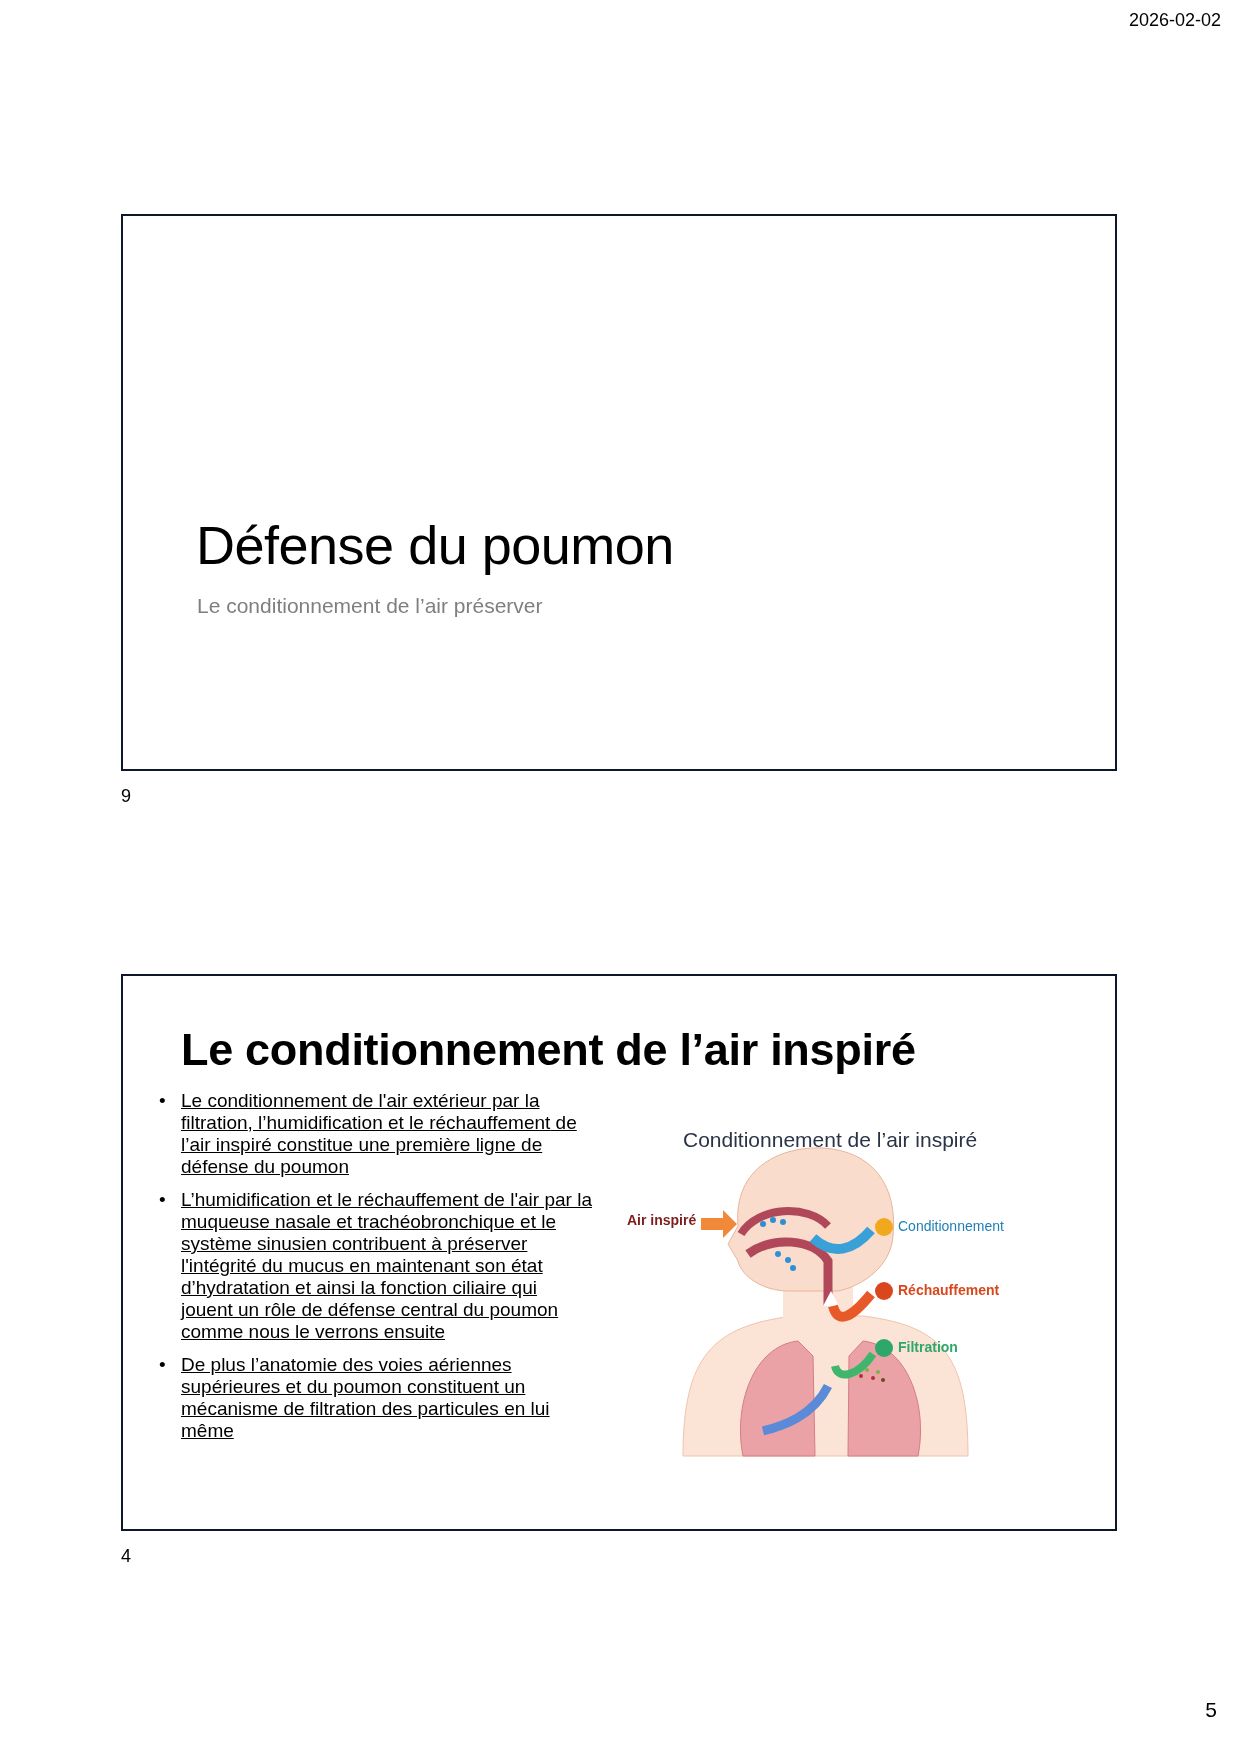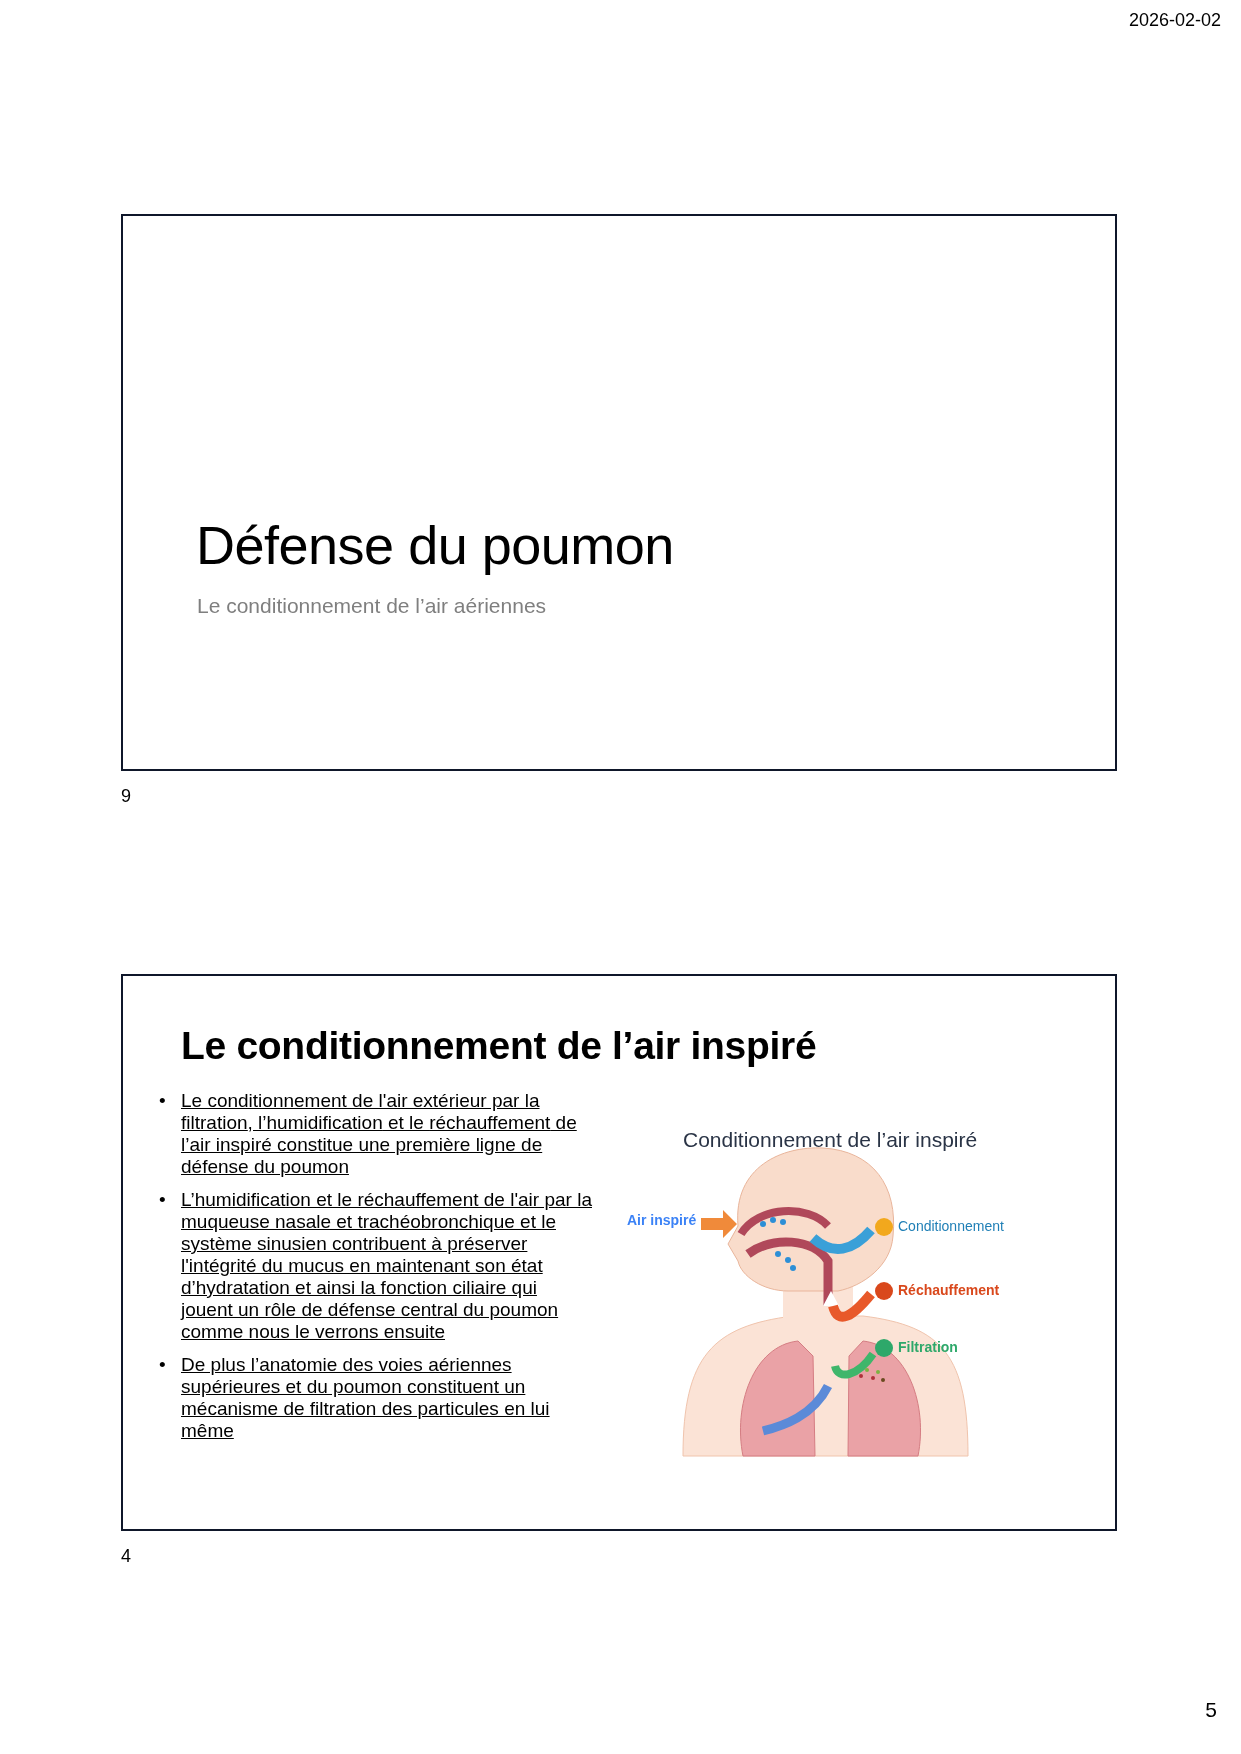--- a/index.html
+++ b/index.html
@@ -16,46 +16,46 @@
     #slide9 { top: 214px; }
     #slide10 { top: 974px; }
     .slide-num { position: absolute; left: 121px; font-size: 18px; }
     #num9 { top: 786px; }
     #num10 { top: 1546px; }
     .page-num { position: absolute; right: 24px; top: 1698px; font-size: 21px; }
 
     .s9-title { position: absolute; left: 73px; top: 298px; font-size: 54px; font-weight: normal; margin: 0; letter-spacing: -0.5px; }
     .s9-subtitle { position: absolute; left: 74px; top: 378px; font-size: 21px; color: #7f7f7f; margin: 0; }
 
-    .s10-title { position: absolute; left: 58px; top: 48px; font-size: 39px; font-weight: bold; margin: 0; letter-spacing: -0.3px; }
+    .s10-title { position: absolute; left: 58px; top: 48px; font-size: 45px; font-weight: bold; margin: 0; letter-spacing: -0.3px; }
     .bullets { position: absolute; left: 30px; top: 114px; width: 440px; margin: 0; padding: 0; list-style: none; }
     .bullets li { position: relative; padding-left: 28px; font-size: 19px; line-height: 22px; margin-bottom: 11px; text-decoration: underline; }
     .bullets li::before { content: "•"; position: absolute; left: 6px; top: 0; }
     .u { text-decoration: underline; }
 
     .figure { position: absolute; left: 500px; top: 150px; width: 400px; height: 340px; }
     .fig-title { position: absolute; left: 60px; top: 2px; font-size: 21px; font-weight: normal; color: #2a3446; white-space: nowrap; }
     .fig-label { position: absolute; font-size: 14px; font-weight: bold; white-space: nowrap; }
-    .lbl-air { left: 4px; top: 86px; color: #3b82f6; }
+    .lbl-air { left: 4px; top: 86px; color: #7f1d1d; }
     .lbl-hum { left: 275px; top: 92px; color: #1f7fb6; font-weight: normal; }
     .lbl-rec { left: 275px; top: 156px; color: #d9481c; font-weight: bold; }
     .lbl-fil { left: 275px; top: 213px; color: #2ea86a; font-weight: bold; }
     .badge { position: absolute; width: 18px; height: 18px; border-radius: 50%; }
     .b-hum { left: 252px; top: 92px; background: #f2a81d; }
     .b-rec { left: 252px; top: 156px; background: #d9481c; }
     .b-fil { left: 252px; top: 213px; background: #2ea86a; }
   </style>
 </head>
 <body>
 
 <div class="header-date">2026-02-02</div>
 
 <div class="slide" id="slide9">
   <h1 class="s9-title">Défense du poumon</h1>
-  <p class="s9-subtitle">Le conditionnement de l’air aériennes</p>
+  <p class="s9-subtitle">Le conditionnement de l’air préserver</p>
 </div>
 <div class="slide-num" id="num9">9</div>
 
 <div class="slide" id="slide10">
   <h2 class="s10-title">Le conditionnement de l’air inspiré</h2>
   <ul class="bullets">
     <li><span>Le conditionnement de l'air extérieur par la </span><span class="u">filtration</span><span>, </span><span class="u">l’humidification</span><span> et le </span><span class="u">réchauffement</span><span> de l’air inspiré constitue une première ligne de défense du poumon</span></li>
     <li>L’humidification et le réchauffement de l'air par la muqueuse nasale et trachéobronchique et le système sinusien contribuent à préserver l'intégrité du mucus en maintenant son état d’hydratation et ainsi la fonction ciliaire qui jouent un rôle de défense central du poumon comme nous le verrons ensuite</li>
     <li>De plus l’anatomie des voies aériennes supérieures et du poumon constituent un mécanisme de filtration des particules en lui même</li>
   </ul>

